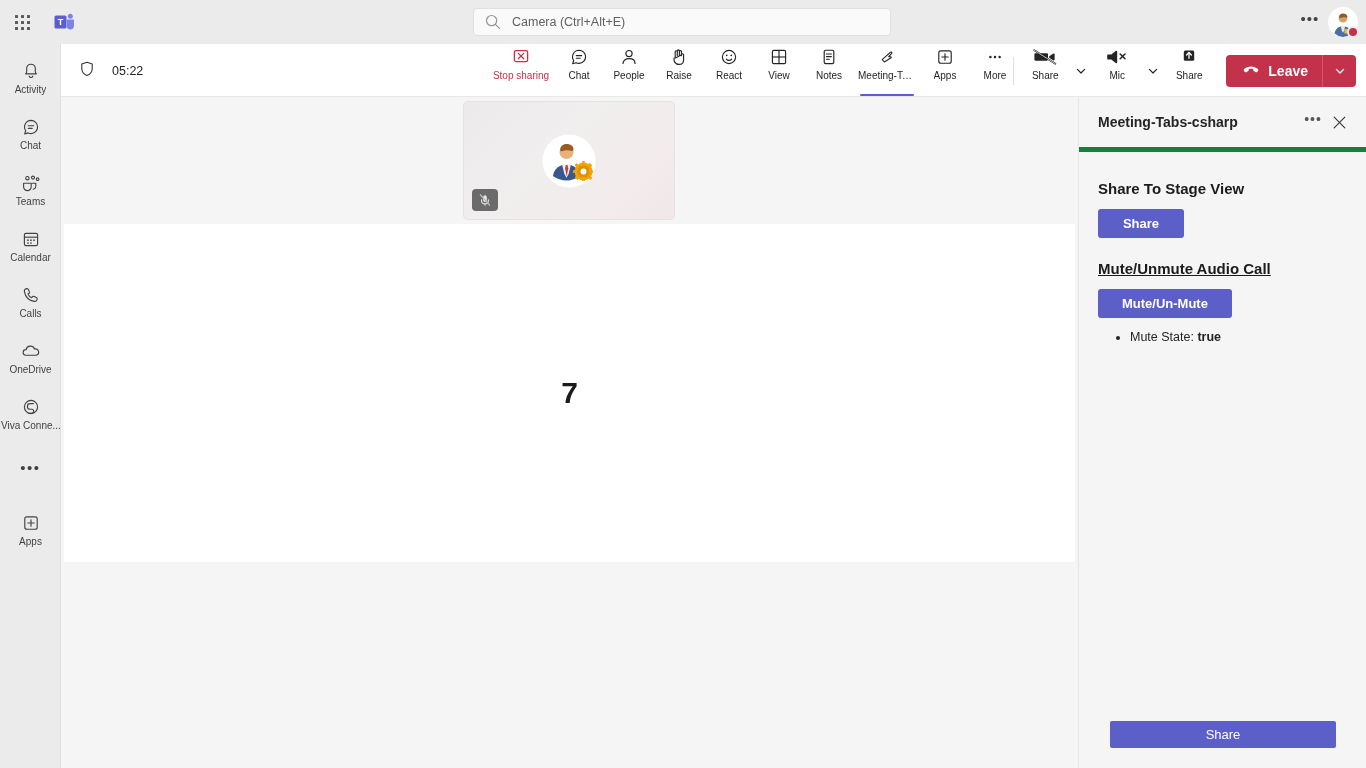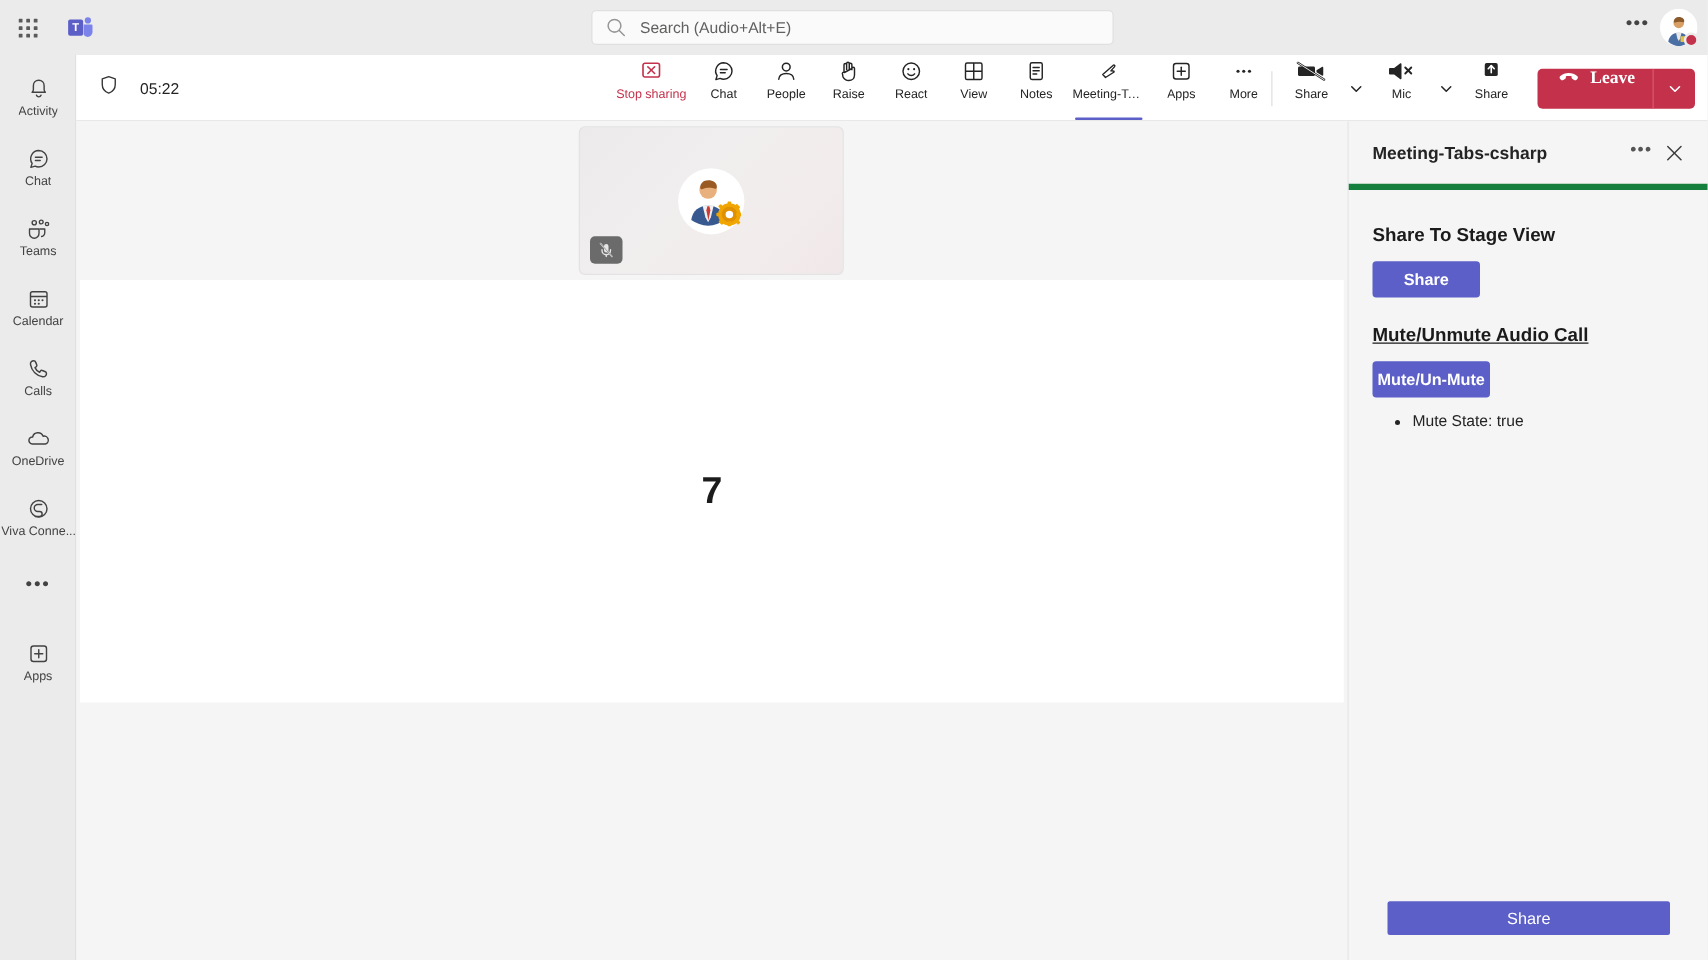--- a/index.html
+++ b/index.html
@@ -142,22 +142,22 @@
   .chev-btn {
     width: 22px; height: 44px; display: flex; align-items: center; justify-content: center;
     cursor: pointer;
   }
   #leave-btn {
     display: flex; align-items: center; height: 32px;
     background: #c4314b; border-radius: 4px; margin-left: 12px;
     cursor: pointer; overflow: hidden;
   }
   #leave-main {
-    display: flex; align-items: flex-start; gap: 8px;
-    padding: 0 14px 0 16px; height: 32px; font-family: Liberation Serif, serif;
+    display: flex; align-items: center; gap: 8px;
+    padding: 0 14px 0 16px; height: 32px;
   }
   #leave-label { color: #fff; font-size: 14px; font-weight: bold; }
   #leave-chev {
     width: 34px; height: 32px; display: flex; align-items: center; justify-content: center;
     border-left: 1px solid #d8576d;
   }
 
   
   #stage {
     position: absolute; left: 61px; top: 97px;
@@ -227,24 +227,24 @@
   .panel-h.second { margin-top: 22px; text-decoration: underline; }
   .pbtn {
     display: inline-flex; align-items: center; justify-content: center;
     background: #5b5fc7; color: #fff;
     border: none; border-radius: 3px;
     font-family: "Liberation Sans", sans-serif;
     font-size: 13px; font-weight: bold;
     cursor: pointer;
   }
   #share-stage-btn { width: 86px; height: 29px; }
-  #mute-btn { height: 29px; padding: 0 4px; }
+  #mute-btn { height: 29px; padding: 0 24px; }
   #mute-state-list { margin: 10px 0 0 18px; padding-left: 14px; }
   #mute-state-list li { font-size: 12.5px; color: #242424; line-height: 18px; }
-  #mute-state-list li b { font-weight: normal; }
+  #mute-state-list li b { font-weight: bold; }
   #panel-footer {
     position: absolute; left: 0; bottom: 0; width: 288px; height: 68px;
     display: flex; align-items: center; justify-content: center;
   }
   #panel-share-wide {
     width: 226px; height: 27px;
     background: #5b5fc7; color: #fff; border: none; border-radius: 2px;
     font-family: "Liberation Sans", sans-serif; font-size: 13px;
     cursor: pointer;
   }
@@ -278,21 +278,21 @@
   </div>
 
   <div id="search-wrap">
     <div id="search-box">
       <span class="s-ico">
         <svg width="18" height="18" viewBox="0 0 18 18">
           <circle cx="7.6" cy="7.6" r="5.1" fill="none" stroke="#616161" stroke-width="1.2"></circle>
           <line x1="11.4" y1="11.4" x2="15.4" y2="15.4" stroke="#616161" stroke-width="1.2" stroke-linecap="round"></line>
         </svg>
       </span>
-      <span id="search-ph">Search (Audio+Alt+E)</span>
+      <span id="search-ph">Camera (Ctrl+Alt+E)</span>
     </div>
   </div>
 
   <div id="topbar-right">
     <div id="top-ellipsis">•••</div>
     <div id="avatar-top">
       <svg width="30" height="30" viewBox="0 0 30 30">
         <circle cx="15" cy="15" r="15" fill="#ffffff"></circle>
         <circle cx="15" cy="11.2" r="4.3" fill="#d9a066"></circle>
         <path d="M15 6.6c2.6 0 4.4 1.3 4.4 3.2 0 .8-.5 1.2-1 1-1.6-.6-4.3-.6-6.1.2-.7.3-1.3-.2-1.2-1.1.2-1.9 1.6-3.3 3.9-3.3z" fill="#8a5a2b"></path>

